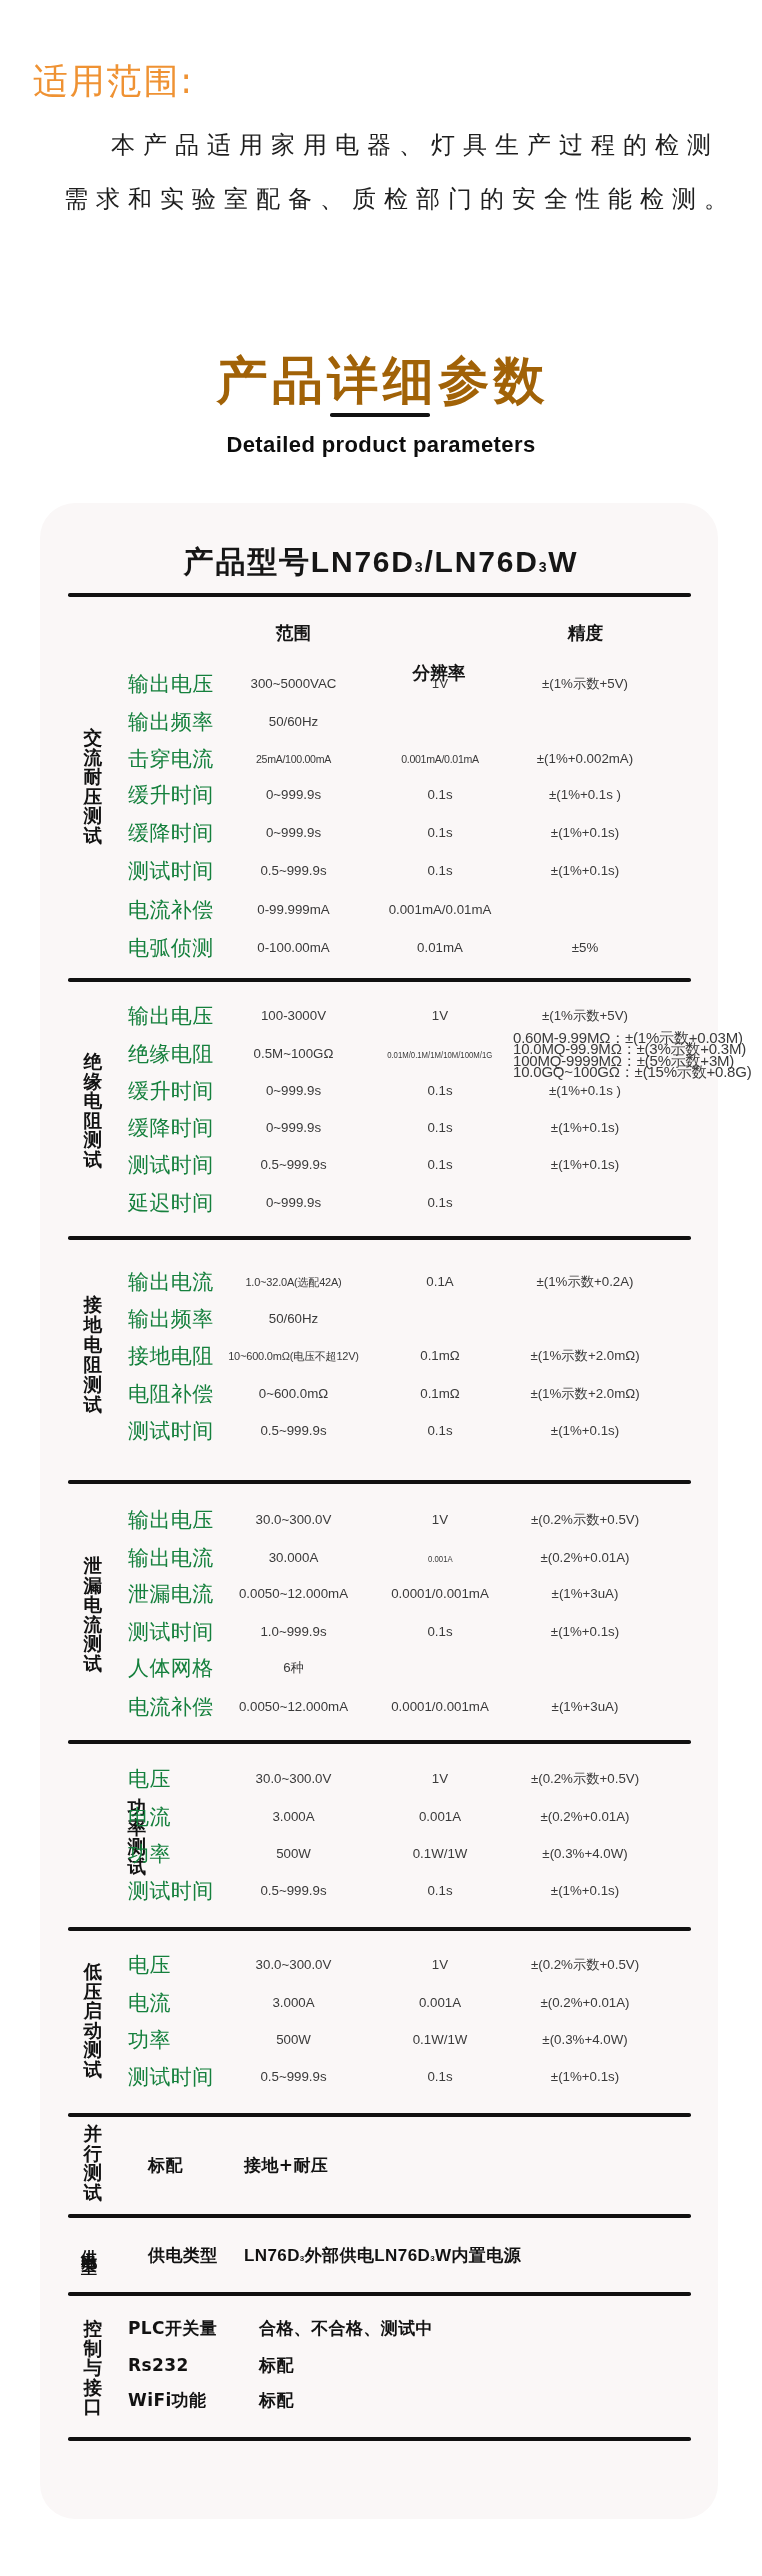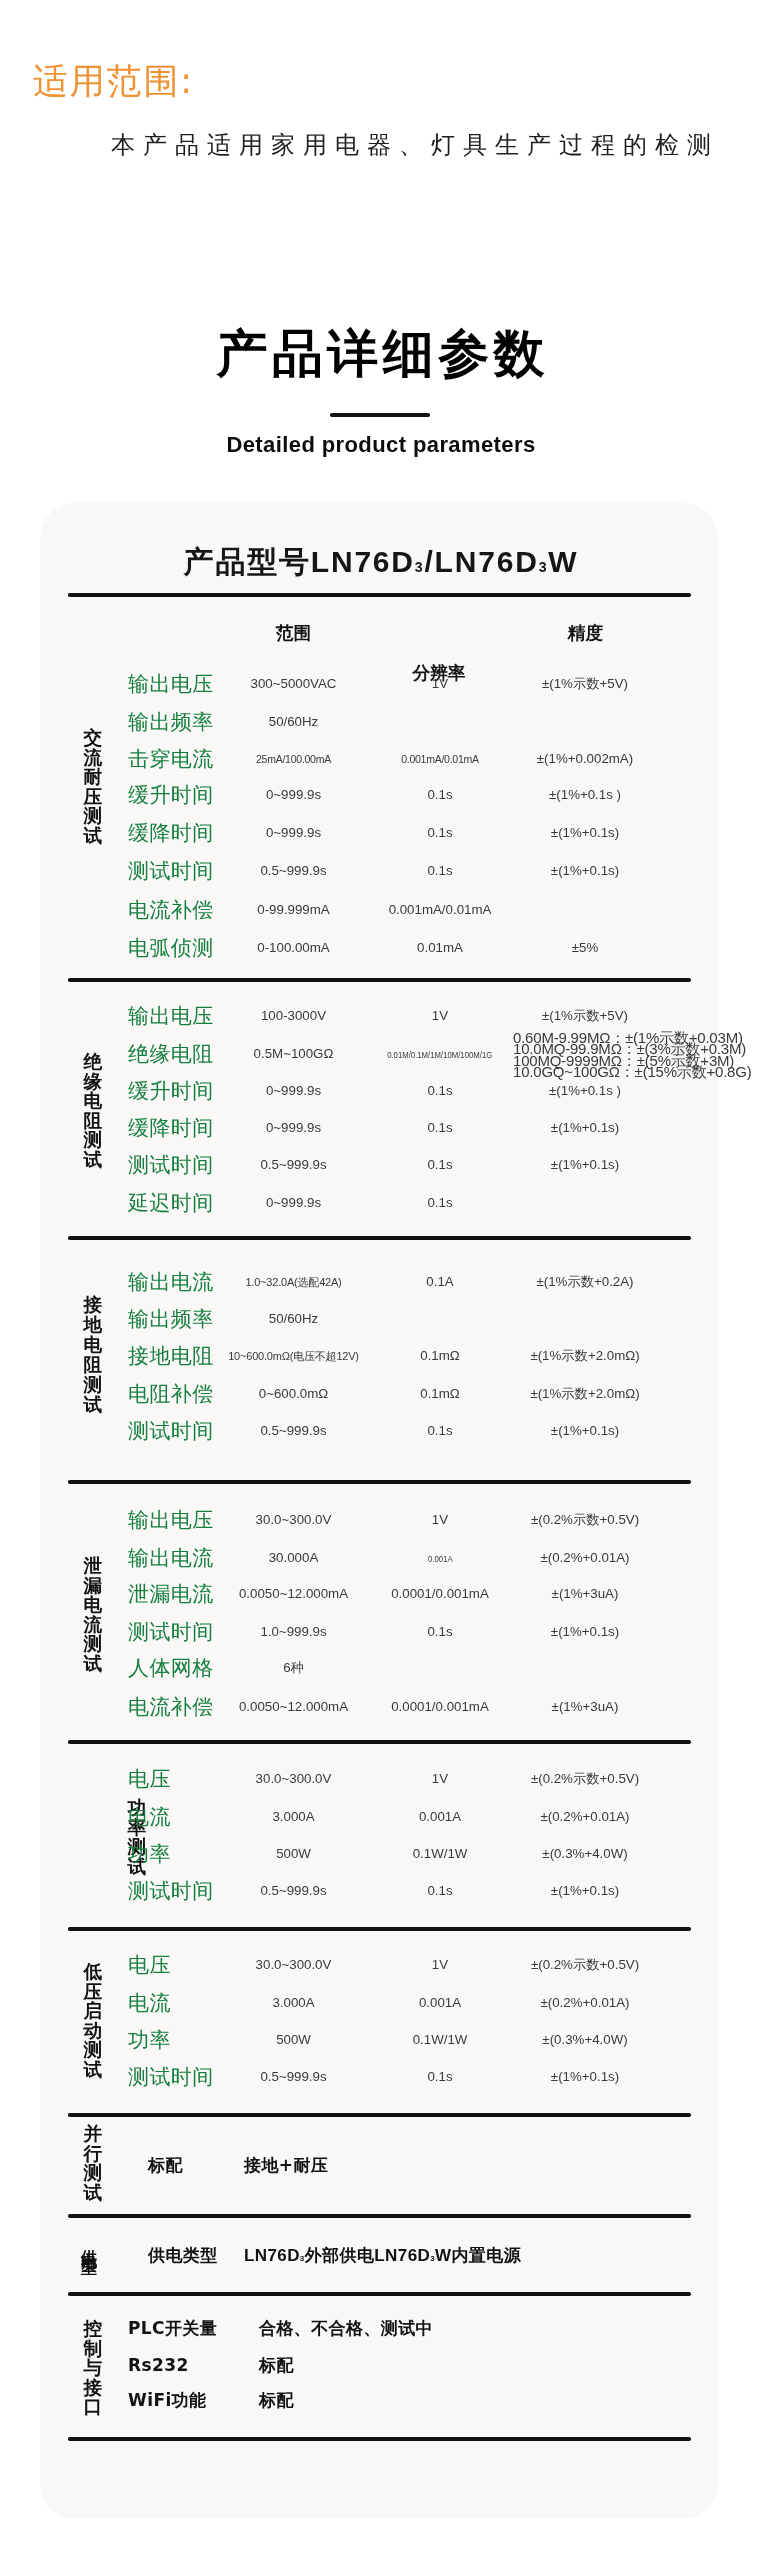--- a/index.html
+++ b/index.html
@@ -4,21 +4,21 @@
 <style>
   html, body { margin:0; padding:0; background:#ffffff; }
   #page {
     position:relative; width:762px; height:2576px; overflow:hidden;
     background:#ffffff; color:#111111;
     font-family:"DejaVu Sans", "Liberation Sans", sans-serif;
   }
   .abs { position:absolute; }
   .scope-title { left:33px; top:60px; font-size:35px; line-height:43px; color:#EF9233; letter-spacing:1.8px; white-space:nowrap; }
   .para-line { font-size:24px; line-height:32px; letter-spacing:8px; color:#1e1e1e; white-space:nowrap; }
-  .main-title { left:0; width:762px; text-align:center; top:327px; font-size:51px; line-height:53px; font-weight:bold; letter-spacing:4.4px; padding-left:3.5px; box-sizing:border-box; color:#000000; white-space:nowrap; }
+  .main-title { left:0; width:762px; text-align:center; top:354px; font-size:51px; line-height:53px; font-weight:bold; letter-spacing:4.4px; padding-left:3.5px; box-sizing:border-box; color:#a16207; white-space:nowrap; }
   .title-bar { left:330px; top:413px; width:100px; height:3.5px; border-radius:1.8px; background:#111111; }
   .subtitle { left:0; width:762px; text-align:center; top:432px; font-family:"Liberation Sans", sans-serif; font-size:22px; line-height:26.6px; font-weight:bold; letter-spacing:0.4px; color:#0d0d0d; white-space:nowrap; }
   .card { left:40px; top:503px; width:678px; height:2016px; border-radius:35px; background:#faf7f7; }
   .model-title { left:0; width:762px; text-align:center; top:544px; font-size:30px; line-height:35px; font-weight:bold; letter-spacing:1.8px; color:#161616; white-space:nowrap; }
   .model-title .latin, .val .latin { font-family:"Liberation Sans", sans-serif; }
   .sub { font-family:"Liberation Sans", sans-serif; font-size:0.47em; vertical-align:baseline; }
   .line { left:68px; width:623px; height:3.5px; border-radius:1.8px; background:#111111; }
   .hdr { position:absolute; top:620px; height:26.6px; line-height:26.6px; font-size:17.7px; font-weight:bold; text-align:center; color:#151515; }
   .row { position:absolute; left:0; width:762px; height:26.6px; }
   .lbl { position:absolute; left:128px; top:0; line-height:26.6px; font-size:21px; font-weight:normal; color:#15803d; white-space:nowrap; letter-spacing:0.4px; }
@@ -35,20 +35,21 @@
   .sec-label-v { position:absolute; left:78px; top:2236px; height:39px; writing-mode:vertical-rl; font-size:16px; line-height:22px; letter-spacing:3.5px; font-weight:bold; color:#121212; }
   .val { position:absolute; top:0; line-height:26.6px; font-size:17px; font-weight:bold; color:#121212; white-space:nowrap; letter-spacing:0.4px; }
 </style>
 </head>
 <body>
 
 <div id="page">
 
   <div class="abs scope-title">适用范围:</div>
   <div class="abs para-line" style="left:111px; top:129px;">本产品适用家用电器、灯具生产过程的检测</div>
+  <div class="abs para-line" style="left:64px; top:183px;">需求和实验室配备、质检部门的安全性能检测。</div>
 
   <div class="abs main-title">产品详细参数</div>
   <div class="abs title-bar"></div>
   <div class="abs subtitle">Detailed product parameters</div>
 
   <div class="abs card"></div>
 
   <div class="abs model-title">
     <span>产品型号</span><span class="latin">LN76D</span><span class="sub">3</span><span class="latin">/</span><span class="latin">LN76D</span><span class="sub">3</span><span class="latin">W</span>
   </div>

